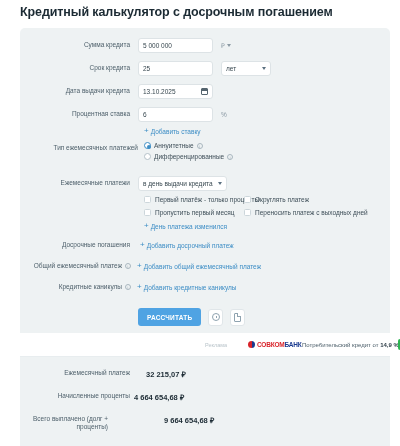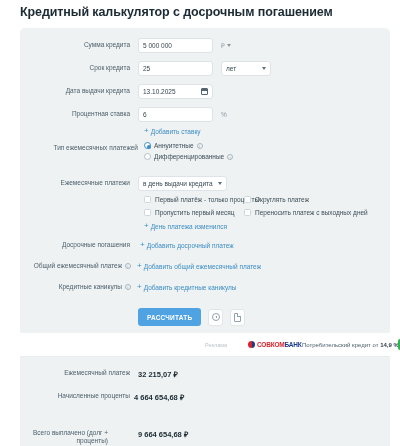--- a/index.html
+++ b/index.html
@@ -359,25 +359,25 @@
       <span class="ad-logo-text"><span class="ad-red">СОВКОМ</span><span class="ad-blue">БАНК</span></span>
     </span>
     <span class="ad-text"><span>Потребительский кредит от </span><b>14,9 %</b></span>
     <span class="ad-btn">Перейти »</span>
 
   </div>
 
   <div class="results">
     <div class="res-row" style="left:0px; top:12px;">
       <div class="res-lbl" style="width:110px;">Ежемесячный платеж</div>
-      <div class="res-val" style="margin-left:8px;">32 215,07 ₽</div>
+      <div class="res-val" style="margin-left:16px;">32 215,07 ₽</div>
     </div>
     <div class="res-row" style="left:0px; top:35px;">
       <div class="res-lbl" style="width:110px;">Начисленные проценты</div>
       <div class="res-val" style="margin-left:4px;">4 664 654,68 ₽</div>
     </div>
-    <div class="res-row" style="left:0px; top:72px;">
+    <div class="res-row" style="left:0px; top:58px;gap:26px;">
       <div class="res-lbl wrap" style="width:88px;">Всего выплачено (долг + проценты)</div>
       <div class="res-val" style="margin-left:30px;">9 664 654,68 ₽</div>
     </div>
   </div>
 
 </div>
 
 </body></html>

